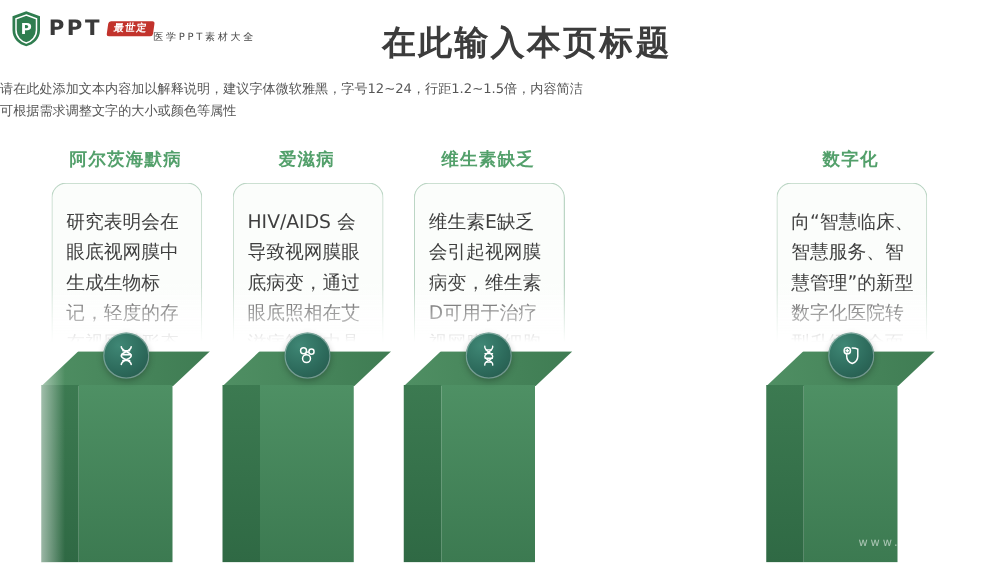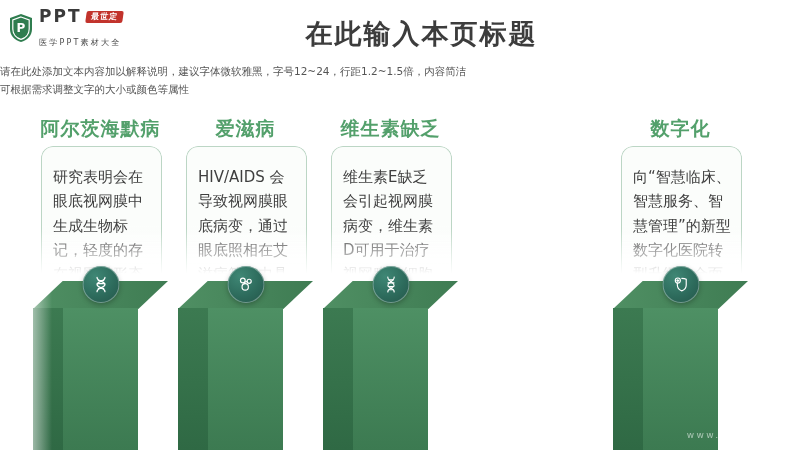--- a/index.html
+++ b/index.html
@@ -8,21 +8,21 @@
     background:#ffffff;
     font-family:"DejaVu Sans","Liberation Sans",sans-serif;
     position:relative;
   }
   #slide{position:absolute;inset:0;background:#fff;overflow:hidden;}
 
   
   .logo{position:absolute;left:8px;top:8px;display:flex;align-items:center;gap:5px;}
   .logo-shield{width:26px;height:30px;position:relative;flex:0 0 auto;}
   .logo-shield svg{display:block;}
-  .logo-text{display:flex;flex-direction:column;justify-content:center;line-height:1;}
+  .logo-text{display:flex;flex-direction:row;justify-content:center;line-height:1;}
   .logo-row1{display:flex;align-items:center;gap:4px;}
   .logo-ppt{font-size:17px;font-weight:bold;color:#3a3a3a;letter-spacing:2px;font-family:"DejaVu Sans",sans-serif;}
   .logo-badge{background:#c2332c;color:#fff;font-size:8px;padding:2px 5px 2px 5px;border-radius:2px;
               letter-spacing:1px;transform:skewX(-8deg);font-weight:bold;}
   .logo-sub{font-size:8px;color:#4a4a4a;letter-spacing:2.2px;margin-top:14px;}
 
   
   .title{
     position:absolute;left:0;right:0;top:16px;text-align:center;
     font-size:27px;font-weight:bold;color:#3c3c3c;letter-spacing:2px;padding-left:43px;
@@ -35,21 +35,21 @@
   
   .columns{position:absolute;left:0;right:0;top:118px;bottom:0;}
   .col{position:absolute;top:0;width:135px;height:332px;}
   .col.c0{left:33px;}
   .col.c1{left:178px;}
   .col.c2{left:323px;}
   .col.c3{left:468px;}
   .col.c4{left:613px;}
 
   .col-head{
-    text-align:center;font-size:19px;font-weight:bold;color:#53a06b;
+    text-align:center;font-size:14px;font-weight:bold;color:#53a06b;
     letter-spacing:1px;height:20px;line-height:20px;
   }
 
   
   .card{
     position:absolute;left:8px;top:28px;width:119px;height:128px;
     border:1px solid #bcd6c5;border-top-left-radius:12px;border-top-right-radius:12px;
     border-bottom:none;
     background:linear-gradient(to bottom,#fbfdfb 0%,#fbfdfb 62%,rgba(251,253,251,0) 100%);
     -webkit-mask-image:linear-gradient(to bottom,#000 0%,#000 64%,rgba(0,0,0,0) 99%);

